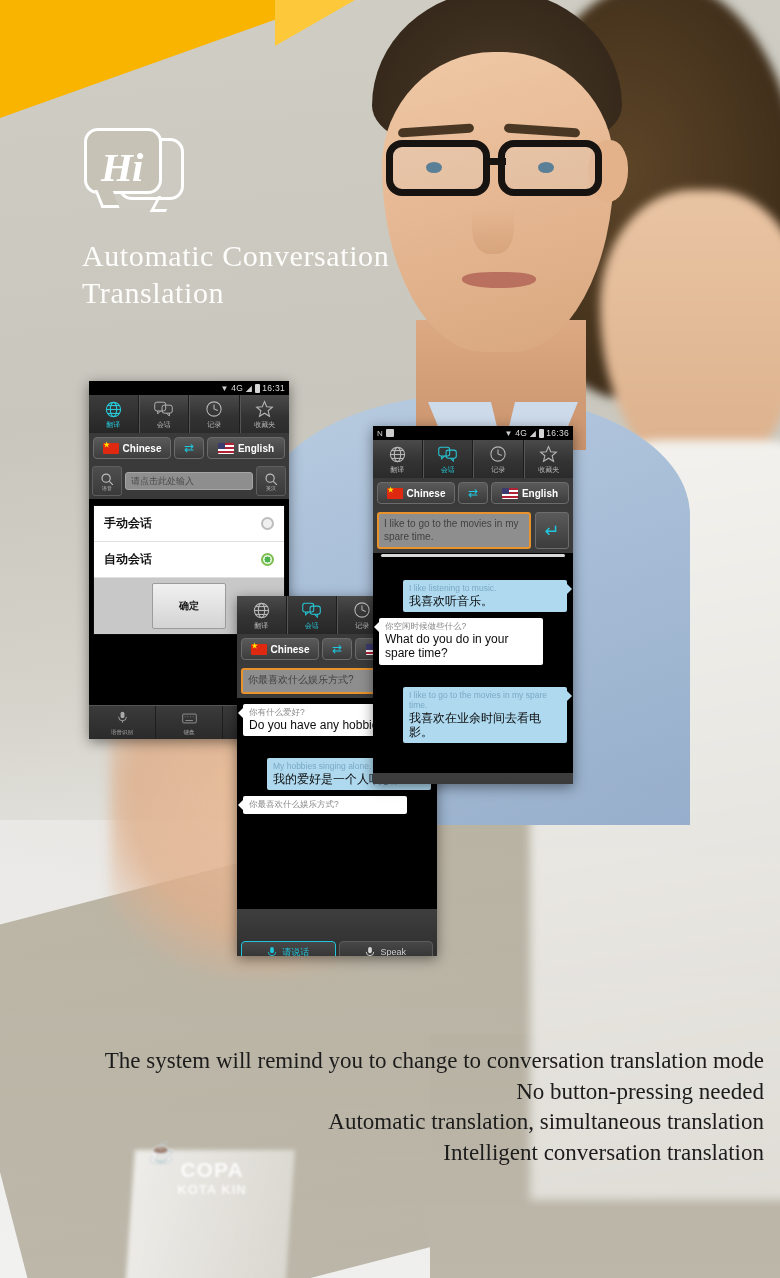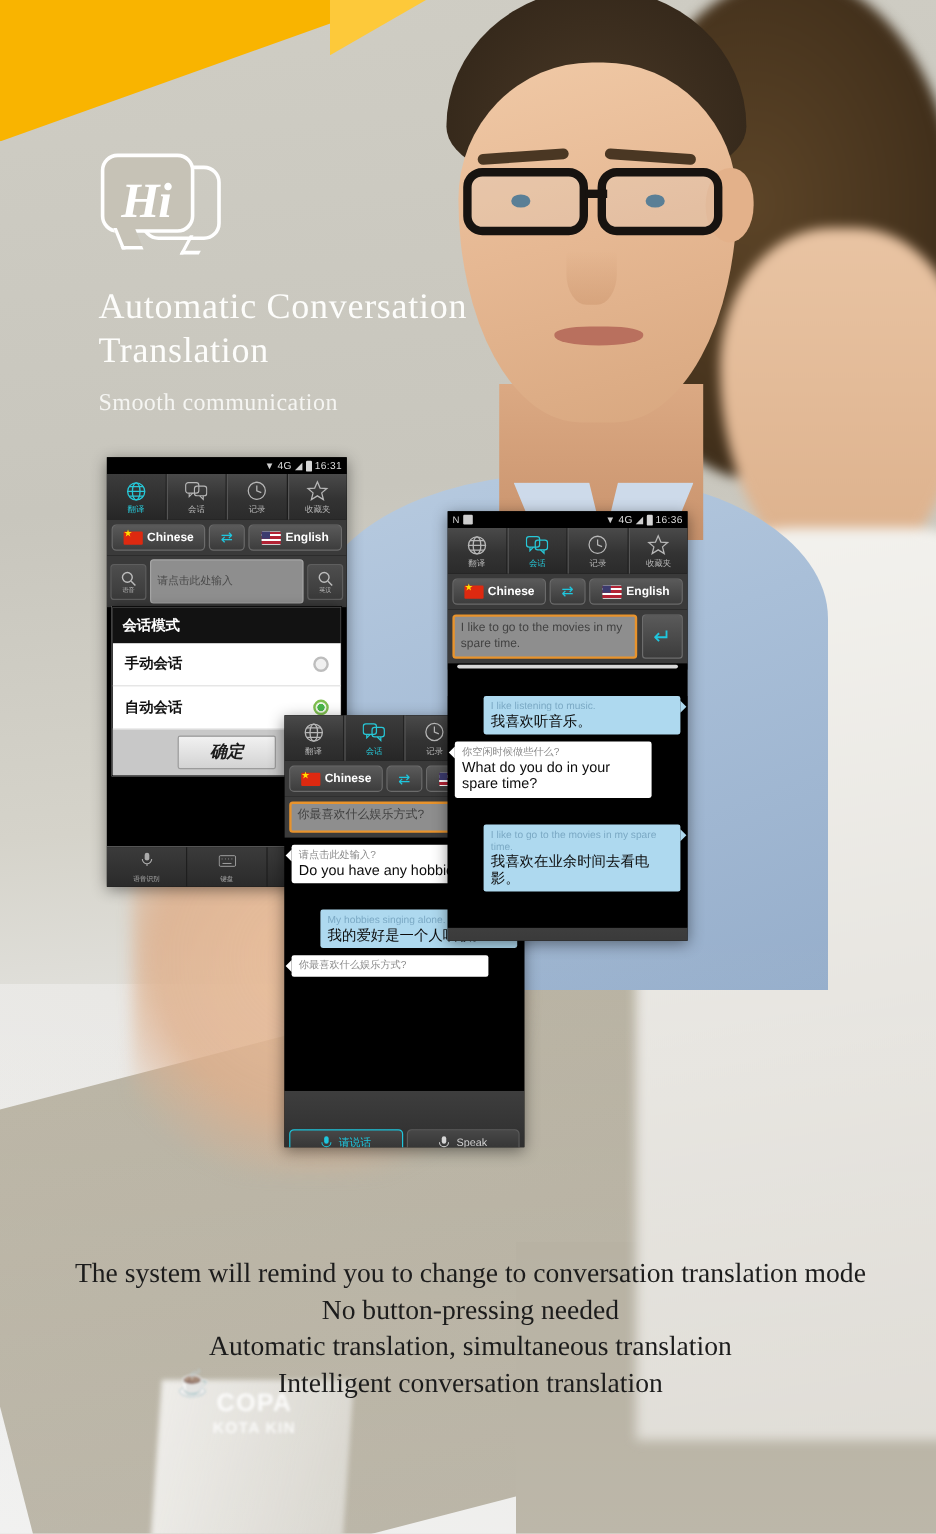--- a/index.html
+++ b/index.html
@@ -206,21 +206,21 @@
   }
 
   
   .caption {
     position: absolute; left: 20px; top: 1046px; width: 744px;
     text-align: right;
     font-family: "Liberation Serif", serif;
     color: #1c1c1c;
     font-size: 23px; line-height: 1.33;
   }
-  .caption div { white-space: nowrap; text-align: center; }
+  .caption div { white-space: nowrap; }
 
   
   .phone { position: absolute; background: #000; overflow: hidden; }
 
   .statusbar {
     height: 14px; background: #000; color: #dcdcdc;
     display: flex; align-items: center; padding: 0 4px;
     font-size: 8.5px; letter-spacing: .3px;
   }
   .sb-left { display: flex; gap: 3px; align-items: center; }
@@ -276,21 +276,21 @@
   
   .searchrow { display: flex; align-items: center; gap: 3px; padding: 3px 3px; background: #3a3a3a; }
   .sqbtn {
     width: 30px; height: 30px; background: linear-gradient(180deg, #4e4e4e, #3a3a3a);
     border: 1px solid #5e5e5e; border-radius: 3px;
     display: flex; flex-direction: column; align-items: center; justify-content: center;
     color: #bdbdbd;
   }
   .sqbtn .lbl { font-size: 5px; margin-top: -1px; }
   .searchfield {
-    flex: 1; height: 37px; background: #8e8e8e; border: 1px solid #a5a5a5; border-radius: 3px;
+    flex: 1; height: 18px; background: #8e8e8e; border: 1px solid #a5a5a5; border-radius: 3px;
     display: flex; align-items: center; padding: 0 5px; color: #4a4a4a; font-size: 9px;
   }
 
   
   .dialog {
     position: absolute; left: 4px; right: 4px; top: 124px;
     background: #fff; border: 1px solid #0c0c0c;
     box-shadow: 0 2px 8px rgba(0,0,0,.6);
   }
   .dlg-title {
@@ -303,21 +303,21 @@
     font-size: 12px; color: #111; font-weight: bold;
   }
   .radio { width: 13px; height: 13px; border-radius: 50%; border: 2px solid #bdbdbd; background: #f0f0f0; }
   .radio.on { border-color: #7fbf4f; background: radial-gradient(circle, #49b54a 0 45%, #eaf6e5 50%); }
   .dlg-foot {
     background: #c8c8c8; padding: 5px 10px; display: flex; justify-content: center;
   }
   .dlg-btn {
     background: linear-gradient(180deg, #f1f1f1, #d3d3d3);
     border: 1px solid #9c9c9c; border-radius: 2px;
-    padding: 4px 26px; font-size: 14px; color: #1a1a1a; font-weight: bold; font-style: italic;
+    padding: 15px 26px; font-size: 10px; color: #1a1a1a; font-weight: bold;
   }
 
   
   .imbar { position: absolute; left: 0; bottom: 0; width: 100%; display: flex;
            background: linear-gradient(180deg, #3b3b3b, #2a2a2a); border-top: 1px solid #555; }
   .imbtn { flex: 1; text-align: center; padding: 4px 0 3px; color: #aaa; border-right: 1px solid #1e1e1e; }
   .imbtn:last-child { border-right: none; }
   .imbtn .lbl { font-size: 5.5px; display: block; margin-top: 1px; }
 
   
@@ -419,21 +419,20 @@
   <div class="logo-bubbles">
     <div class="bub bub-back"></div>
     <div class="bub-back-tail"></div>
     <div class="bub bub-front">
       <div class="bub-hi">Hi</div>
     </div>
     <div class="bub-front-tail"></div>
   </div>
 
   <div class="hero-title">Automatic Conversation Translation</div>
-  <div class="hero-sub">Smooth communication</div>
 
   <div class="phone" style="left:89px; top:381px; width:200px; height:358px;">
 
     <div class="statusbar">
       <div class="sb-left"></div>
       <div class="sb-right">
         <span class="sb-ico">▼</span>
         <span>4G</span>
         <span class="sb-ico">◢</span>
         <span class="sb-batt"></span>
@@ -512,21 +511,20 @@
       <div class="sqbtn">
         <svg width="14" height="14" viewBox="0 0 24 24" fill="none" stroke="#bdbdbd" stroke-width="2">
           <circle cx="10.5" cy="10.5" r="7"></circle>
             <line x1="16" y1="16" x2="22" y2="22"></line>
         </svg>
         <span class="lbl">英汉</span>
       </div>
     </div>
 
     <div class="dialog">
-      <div class="dlg-title">会话模式</div>
       <div class="dlg-row">
         <span>手动会话</span>
         <span class="radio"></span>
       </div>
       <div class="dlg-row">
         <span>自动会话</span>
         <span class="radio on"></span>
       </div>
       <div class="dlg-foot">
         <div class="dlg-btn">确定</div>
@@ -623,21 +621,21 @@
     </div>
 
     <div class="convinput">
       <div class="convfield" style="min-height:26px;">
         <span>你最喜欢什么娱乐方式?</span>
       </div>
     </div>
 
     <div class="chatarea" style="height:205px;">
       <div class="bubble left">
-        <span class="src">请点击此处输入?</span>
+        <span class="src">你有什么爱好?</span>
         <span>Do you have any hobbies?</span>
       </div>
       <div class="bubble right">
         <span class="src">My hobbies singing alone.</span>
         <span>我的爱好是一个人唱歌。</span>
       </div>
       <div class="bubble left">
         <span class="src">你最喜欢什么娱乐方式?</span>
       </div>
     </div>

